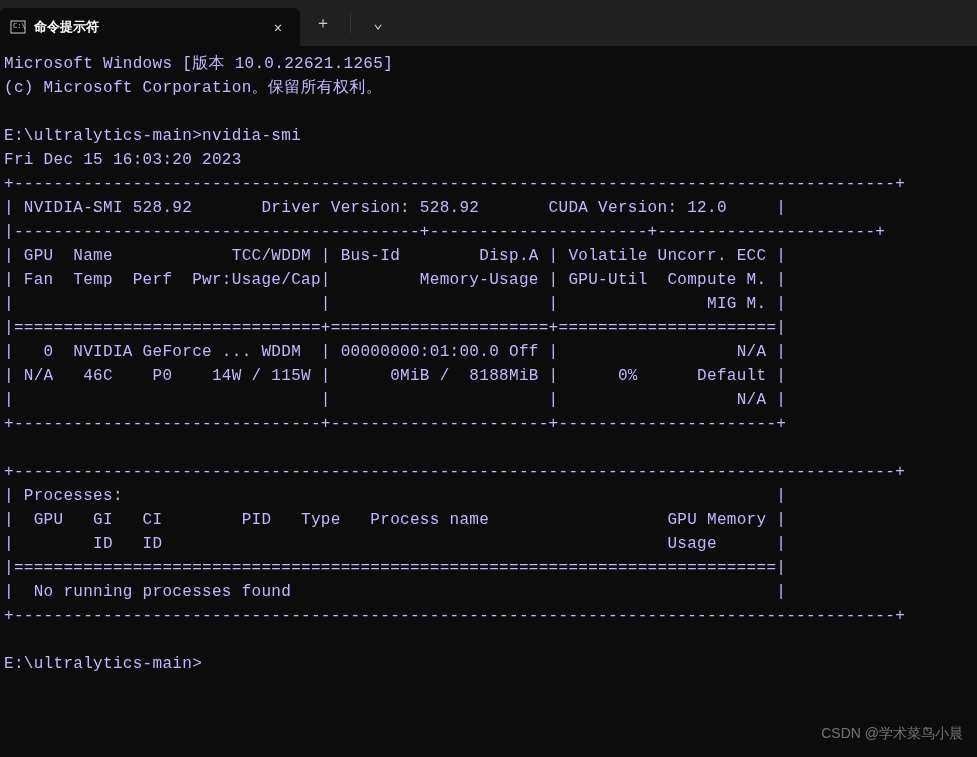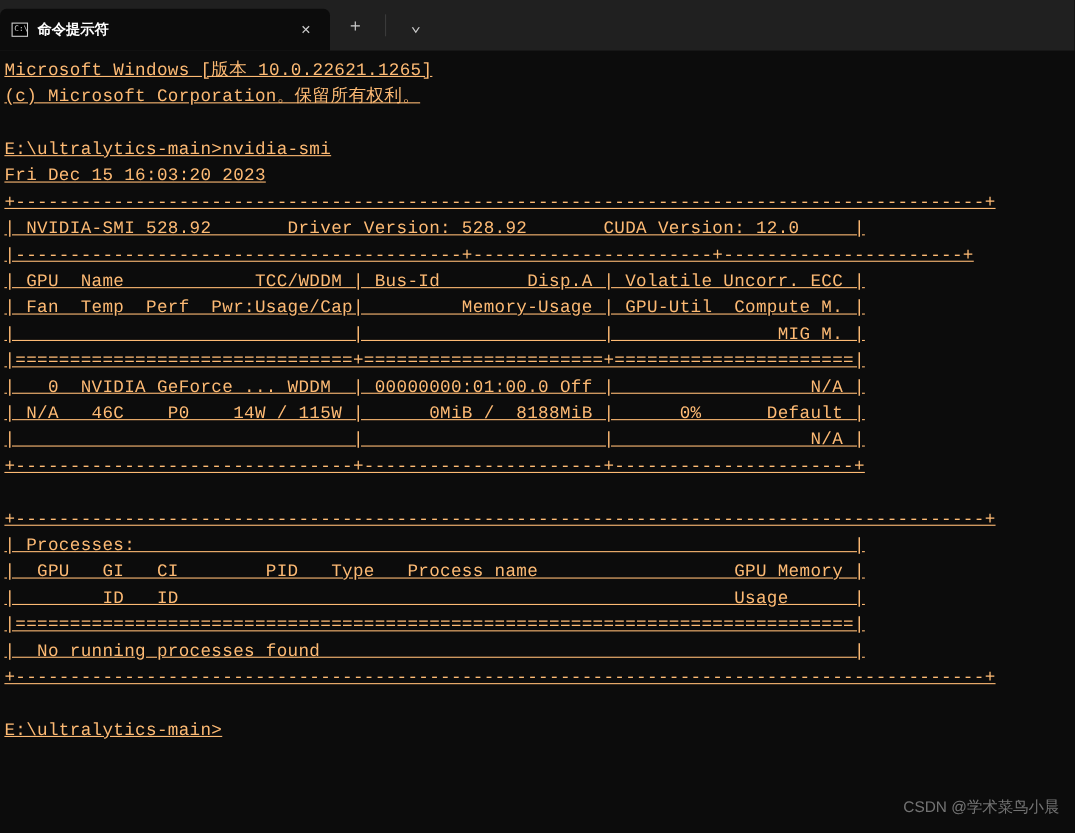--- a/index.html
+++ b/index.html
@@ -73,24 +73,23 @@
     .divider {
       width: 1px;
       height: 20px;
       background: #3a3a3a;
       margin: 0 4px;
     }
     .terminal-content {
       padding: 6px 4px;
       white-space: pre;
       line-height: 1.5;
-      color: #fdba74;
+      color: #c4b5fd;
       font-size: 16px;
       letter-spacing: 0.3px;
-      text-decoration: underline;
     }
     .watermark {
       position: absolute;
       bottom: 14px;
       right: 14px;
       color: rgba(200,200,200,0.55);
       font-family: sans-serif;
       font-size: 14px;
     }
   </style>

